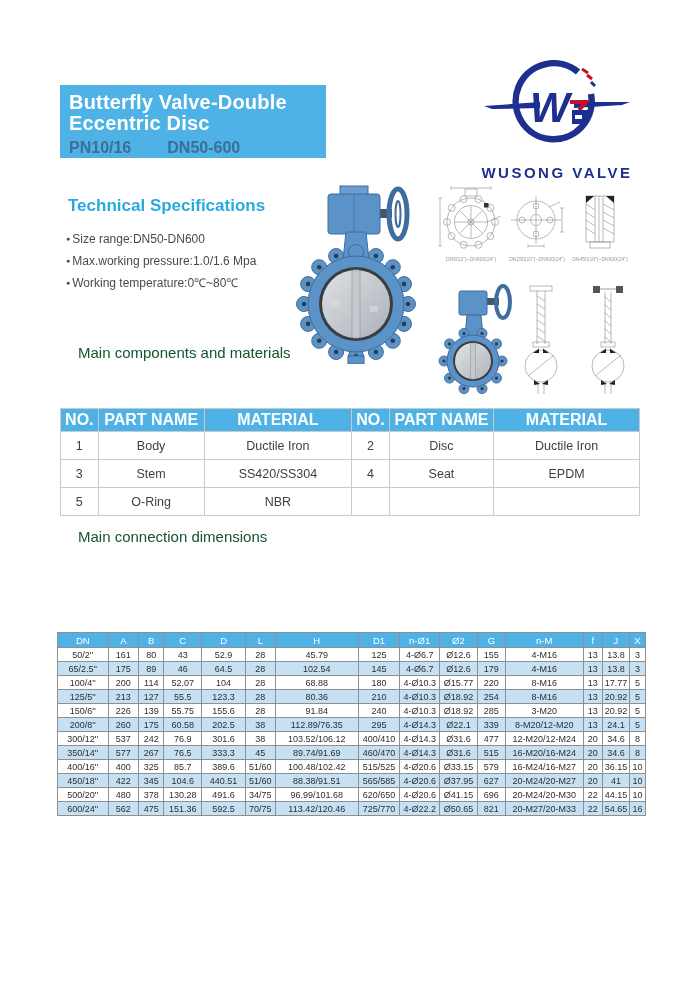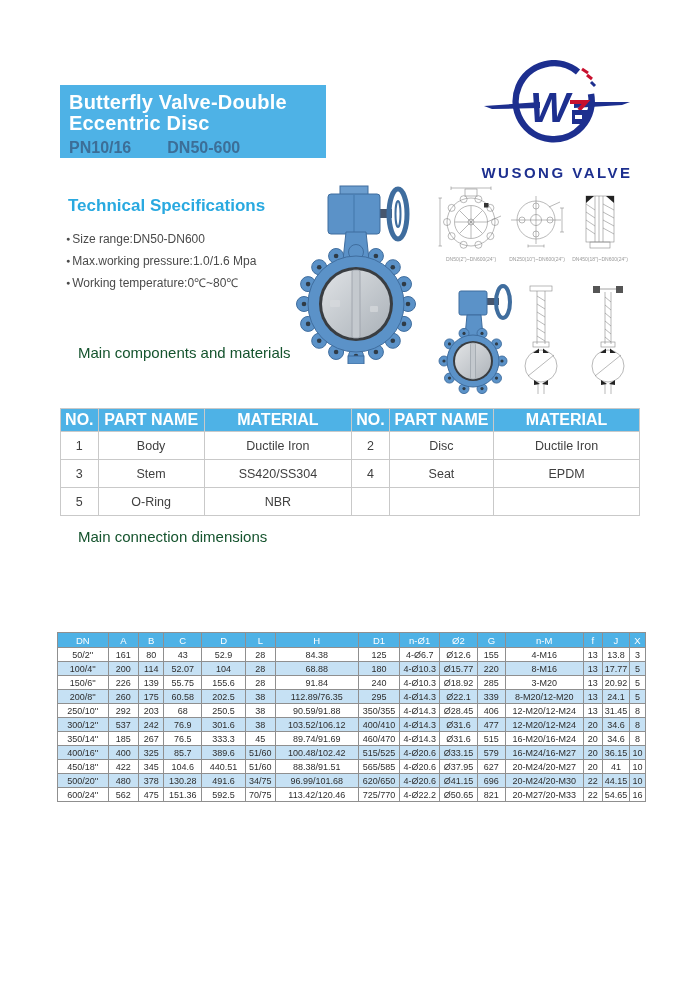--- a/index.html
+++ b/index.html
@@ -409,25 +409,42 @@
         </tr>
       </thead>
       <tbody>
         <tr>
           <td>50/2''</td>
           <td>161</td>
           <td>80</td>
           <td>43</td>
           <td>52.9</td>
           <td>28</td>
-          <td>84.38</td>
+          <td>45.79</td>
           <td>125</td>
           <td>4-Ø6.7</td>
           <td>Ø12.6</td>
           <td>155</td>
+          <td>4-M16</td>
+          <td>13</td>
+          <td>13.8</td>
+          <td>3</td>
+        </tr>
+        <tr>
+          <td>65/2.5''</td>
+          <td>175</td>
+          <td>89</td>
+          <td>46</td>
+          <td>64.5</td>
+          <td>28</td>
+          <td>102.54</td>
+          <td>145</td>
+          <td>4-Ø6.7</td>
+          <td>Ø12.6</td>
+          <td>179</td>
           <td>4-M16</td>
           <td>13</td>
           <td>13.8</td>
           <td>3</td>
         </tr>
         <tr>
           <td>100/4''</td>
           <td>200</td>
           <td>114</td>
           <td>52.07</td>
@@ -437,20 +454,37 @@
           <td>180</td>
           <td>4-Ø10.3</td>
           <td>Ø15.77</td>
           <td>220</td>
           <td>8-M16</td>
           <td>13</td>
           <td>17.77</td>
           <td>5</td>
         </tr>
         <tr>
+          <td>125/5''</td>
+          <td>213</td>
+          <td>127</td>
+          <td>55.5</td>
+          <td>123.3</td>
+          <td>28</td>
+          <td>80.36</td>
+          <td>210</td>
+          <td>4-Ø10.3</td>
+          <td>Ø18.92</td>
+          <td>254</td>
+          <td>8-M16</td>
+          <td>13</td>
+          <td>20.92</td>
+          <td>5</td>
+        </tr>
+        <tr>
           <td>150/6''</td>
           <td>226</td>
           <td>139</td>
           <td>55.75</td>
           <td>155.6</td>
           <td>28</td>
           <td>91.84</td>
           <td>240</td>
           <td>4-Ø10.3</td>
           <td>Ø18.92</td>
@@ -471,56 +505,39 @@
           <td>295</td>
           <td>4-Ø14.3</td>
           <td>Ø22.1</td>
           <td>339</td>
           <td>8-M20/12-M20</td>
           <td>13</td>
           <td>24.1</td>
           <td>5</td>
         </tr>
         <tr>
-          <td>250/10''</td>
-          <td>292</td>
-          <td>203</td>
-          <td>68</td>
-          <td>250.5</td>
-          <td>38</td>
-          <td>90.59/91.88</td>
-          <td>350/355</td>
-          <td>4-Ø14.3</td>
-          <td>Ø28.45</td>
-          <td>406</td>
-          <td>12-M20/12-M24</td>
-          <td>13</td>
-          <td>31.45</td>
-          <td>8</td>
-        </tr>
-        <tr>
           <td>300/12''</td>
           <td>537</td>
           <td>242</td>
           <td>76.9</td>
           <td>301.6</td>
           <td>38</td>
           <td>103.52/106.12</td>
           <td>400/410</td>
           <td>4-Ø14.3</td>
           <td>Ø31.6</td>
           <td>477</td>
           <td>12-M20/12-M24</td>
           <td>20</td>
           <td>34.6</td>
           <td>8</td>
         </tr>
         <tr>
           <td>350/14''</td>
-          <td>185</td>
+          <td>577</td>
           <td>267</td>
           <td>76.5</td>
           <td>333.3</td>
           <td>45</td>
           <td>89.74/91.69</td>
           <td>460/470</td>
           <td>4-Ø14.3</td>
           <td>Ø31.6</td>
           <td>515</td>
           <td>16-M20/16-M24</td>

